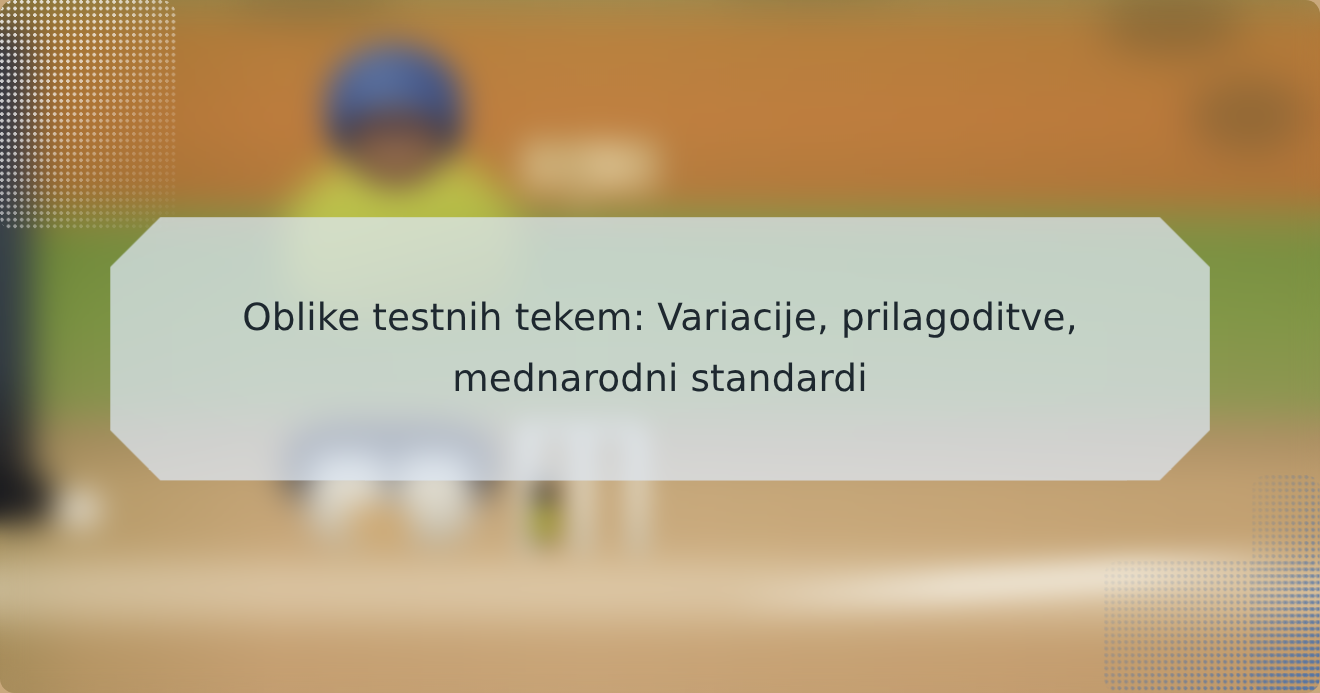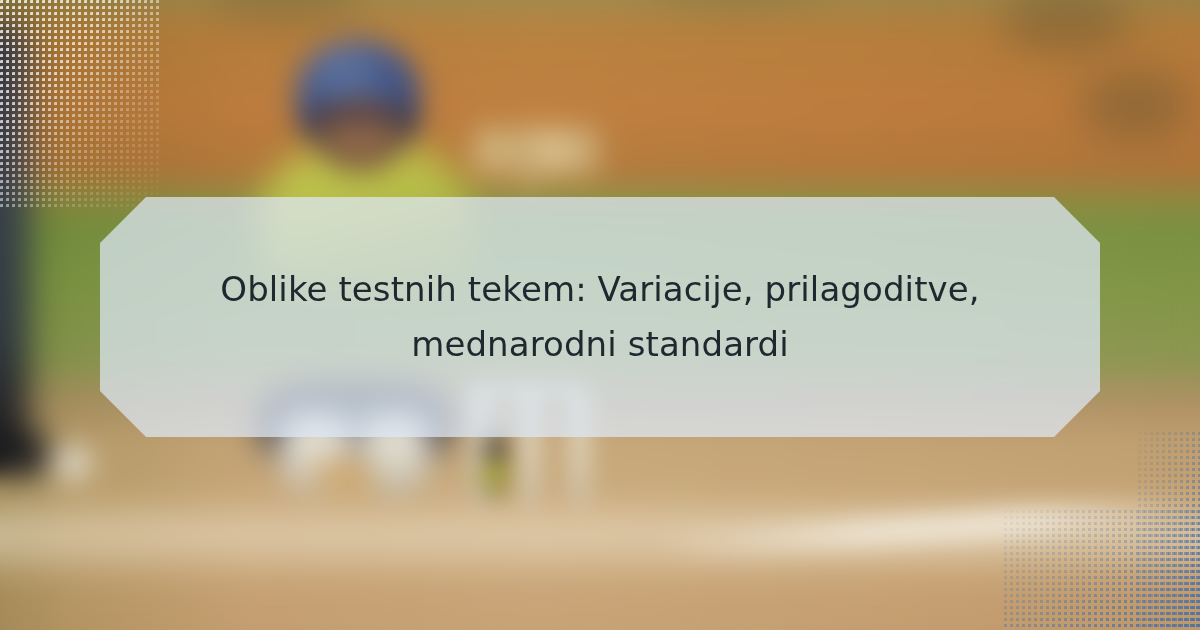--- a/index.html
+++ b/index.html
@@ -1,16 +1,16 @@
 <!DOCTYPE html>
 <html><head>
 <meta charset="utf-8">
 <title>Social Card</title>
 <style>
-  * { margin:0; padding:0; box-sizing:border-box; }
+  * { margin:0; padding:0; box-sizing:border-box;border-radius:13px; }
 
   html, body {
     width:1200px; height:630px;
     overflow:hidden;
     background:#c9a87c;
     font-family:"DejaVu Sans", sans-serif;
   }
 
   #card-root {
     position:relative;

